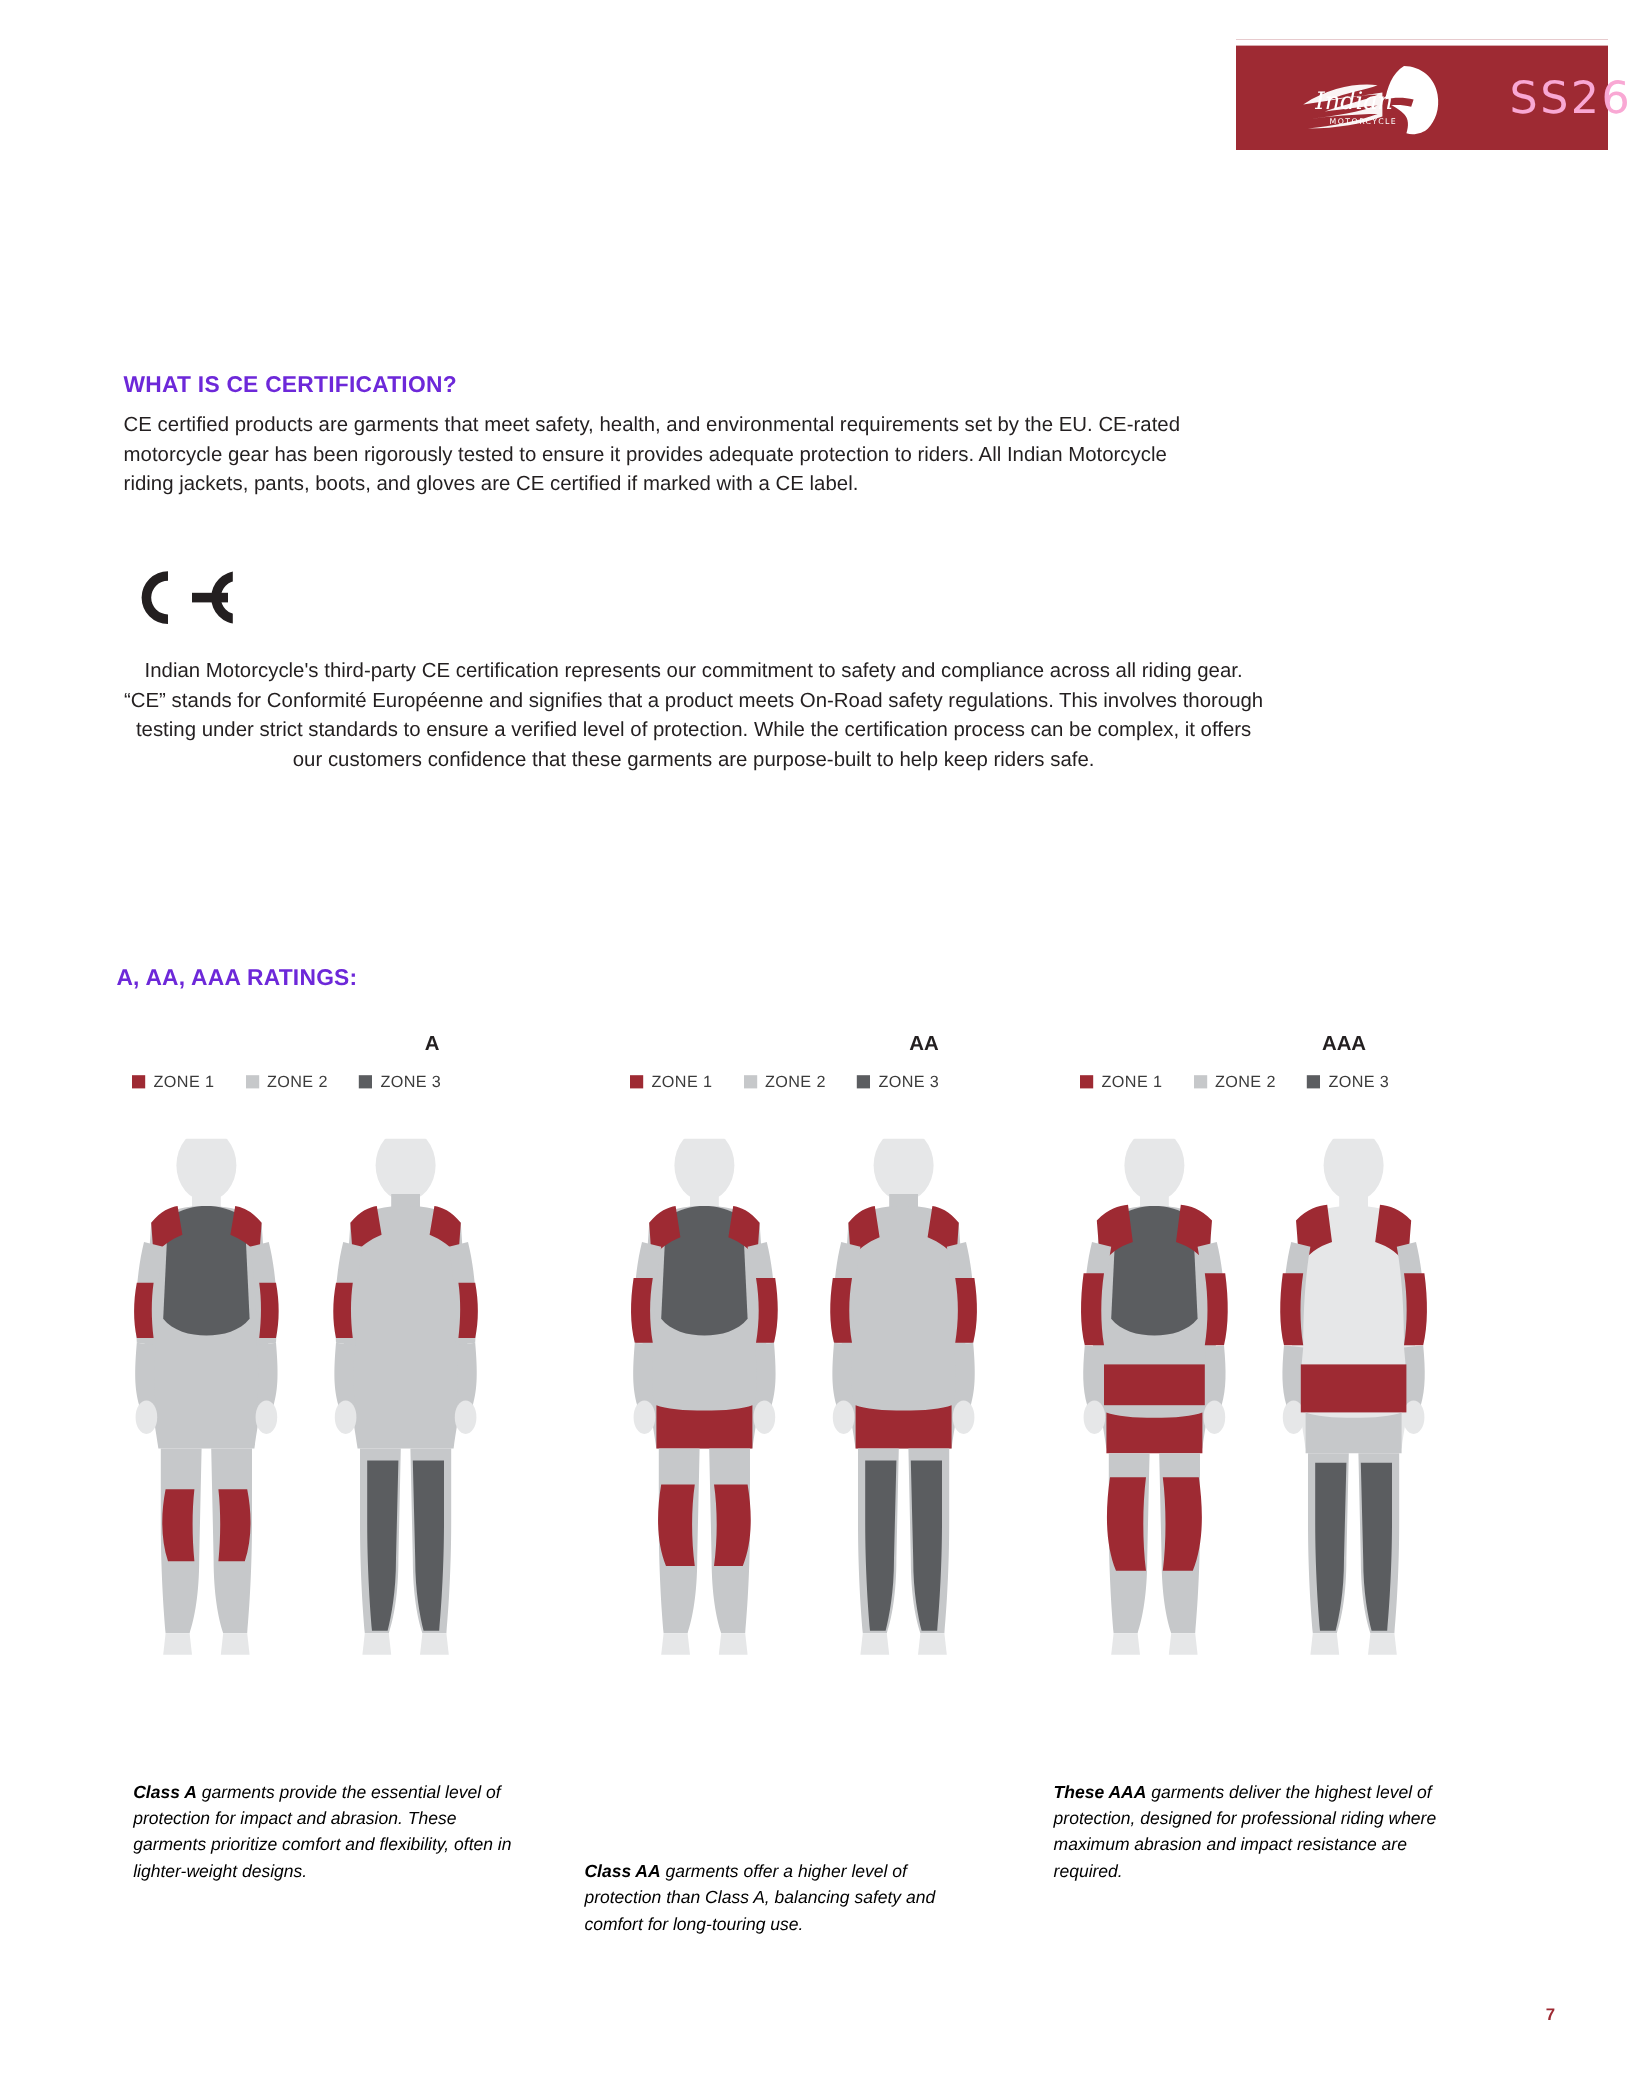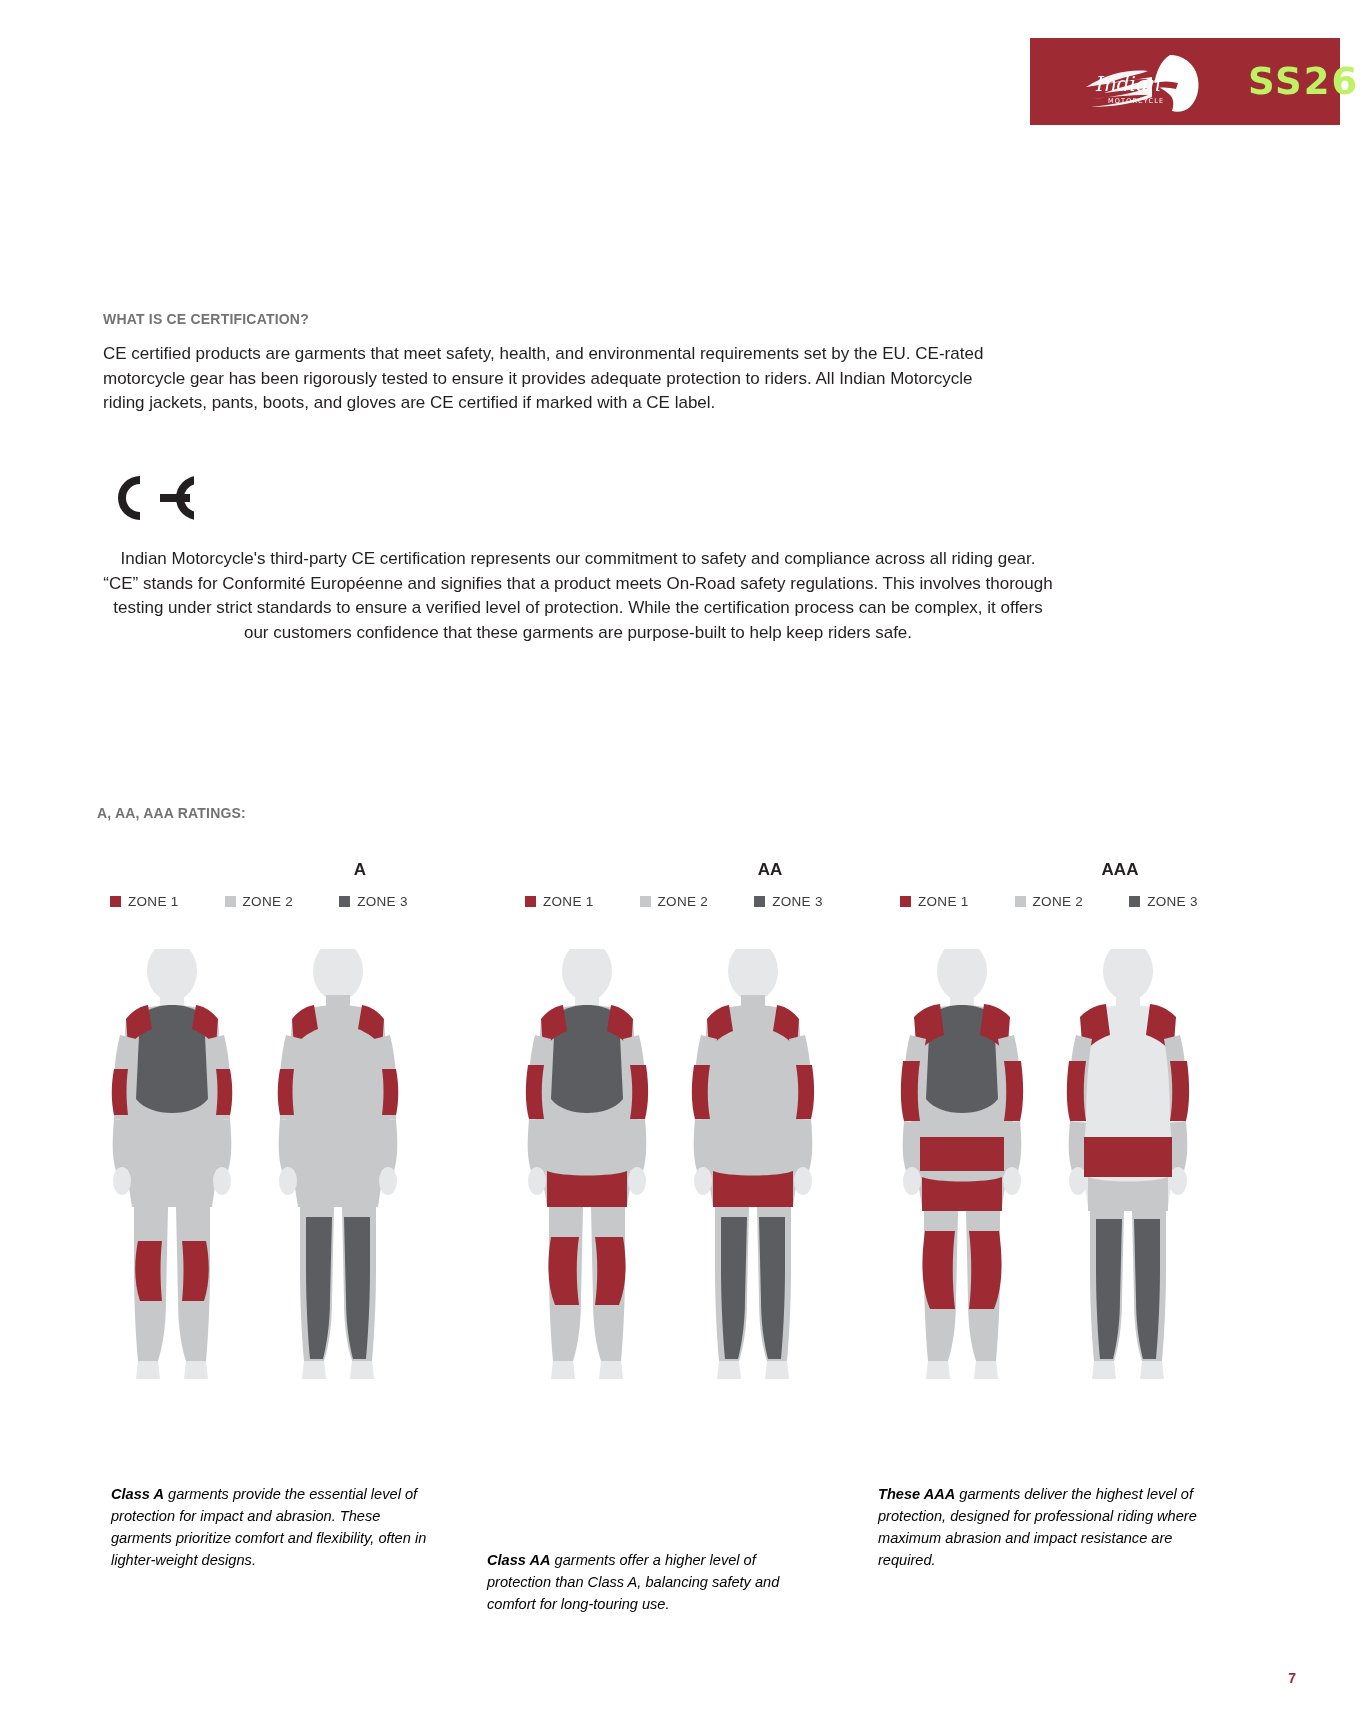--- a/index.html
+++ b/index.html
@@ -33,34 +33,34 @@
     padding-left: 34px;
   }
   .header-badge .logo-wrap {
     width: 160px;
     height: 70px;
     position: relative;
     margin-left: 14px;
     flex: none;
   }
   .header-badge .season-code {
-    color: #bef264;
+    color: #f9a8d4;
     font-family: "DejaVu Sans", sans-serif;
-    font-weight: bold;
+    font-weight: normal;
     font-size: 37px;
     letter-spacing: 2px;
-    margin-left: 10px;
+    margin-left: 20px;
   }
 
   
   .sec-heading {
     position: absolute;
-    color: #737373;
+    color: #6d28d9;
     font-weight: bold;
-    font-size: 14px;
+    font-size: 19px;
     letter-spacing: 0.2px;
   }
   #what-is-ce-heading { top: 311px; left: 103px; }
   #ratings-heading { top: 805px; left: 97px; }
 
   .body-copy {
     position: absolute;
     font-size: 17px;
     line-height: 24.5px;
     color: #231f20;
@@ -94,21 +94,21 @@
     color: #231f20;
     width: 320px;
     margin: 0 auto 14px auto;
   }
   #col-a .rating-title { margin-left: 110px; }
   #col-aa .rating-title { margin-left: 105px; }
   #col-aaa .rating-title { margin-left: 80px; }
 
   .legend {
     display: flex;
-    gap: 46px;
+    gap: 26px;
     font-size: 13.5px;
     color: #3b3b3b;
     letter-spacing: 0.3px;
     margin-left: 20px;
   }
   .legend .item { display: flex; align-items: center; gap: 7px; }
   .legend .sw { width: 11px; height: 11px; display: inline-block; }
 
   .figures {
     position: relative;

